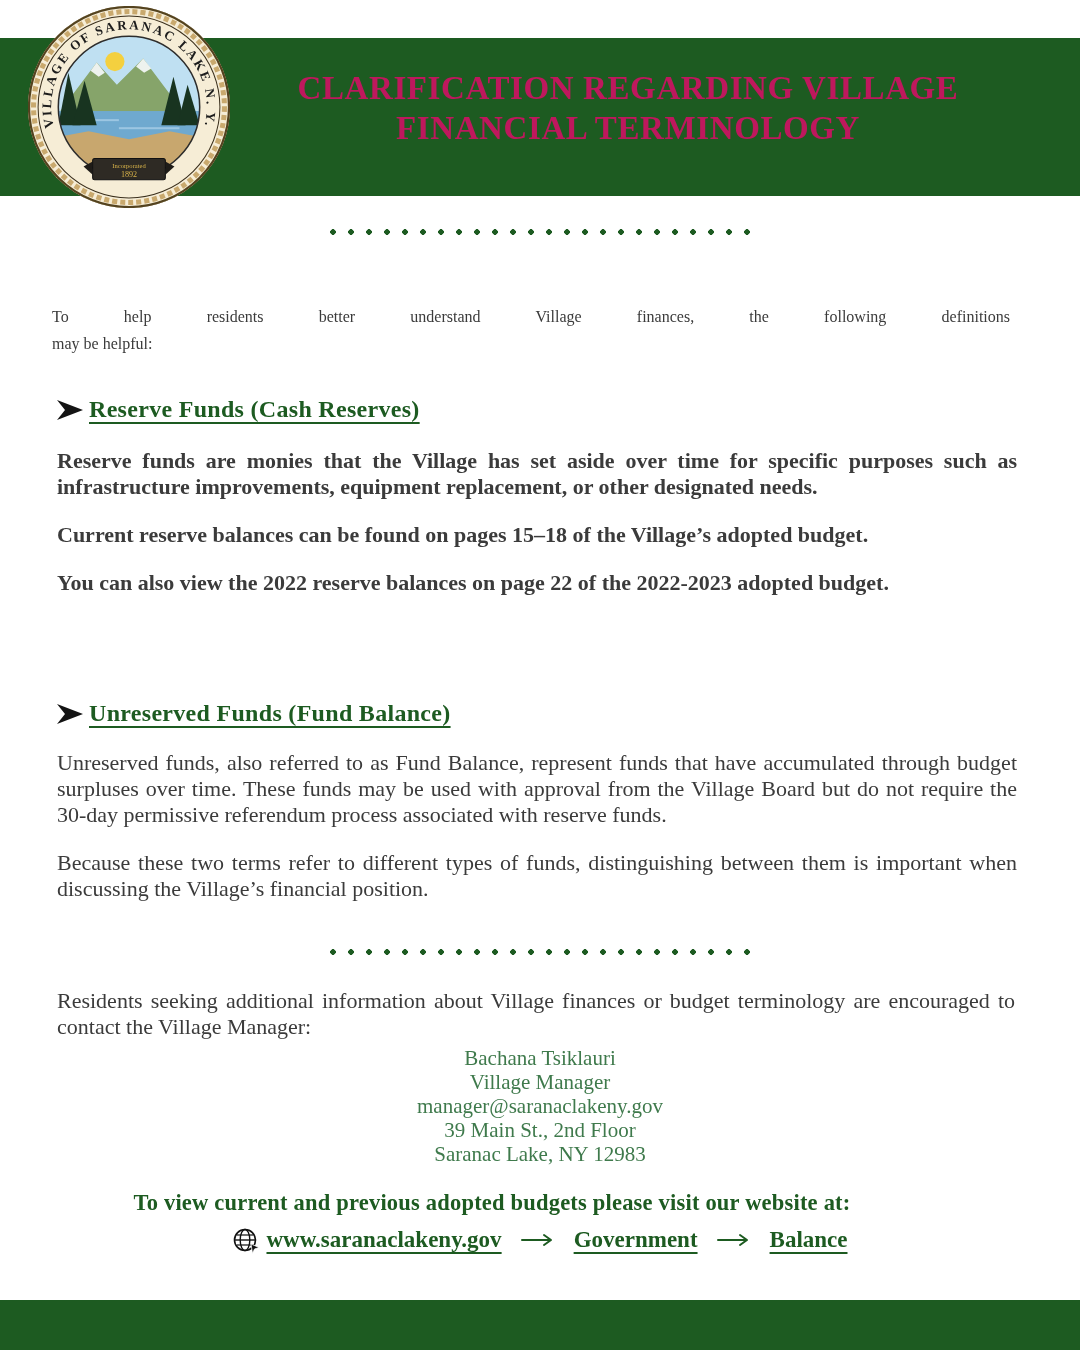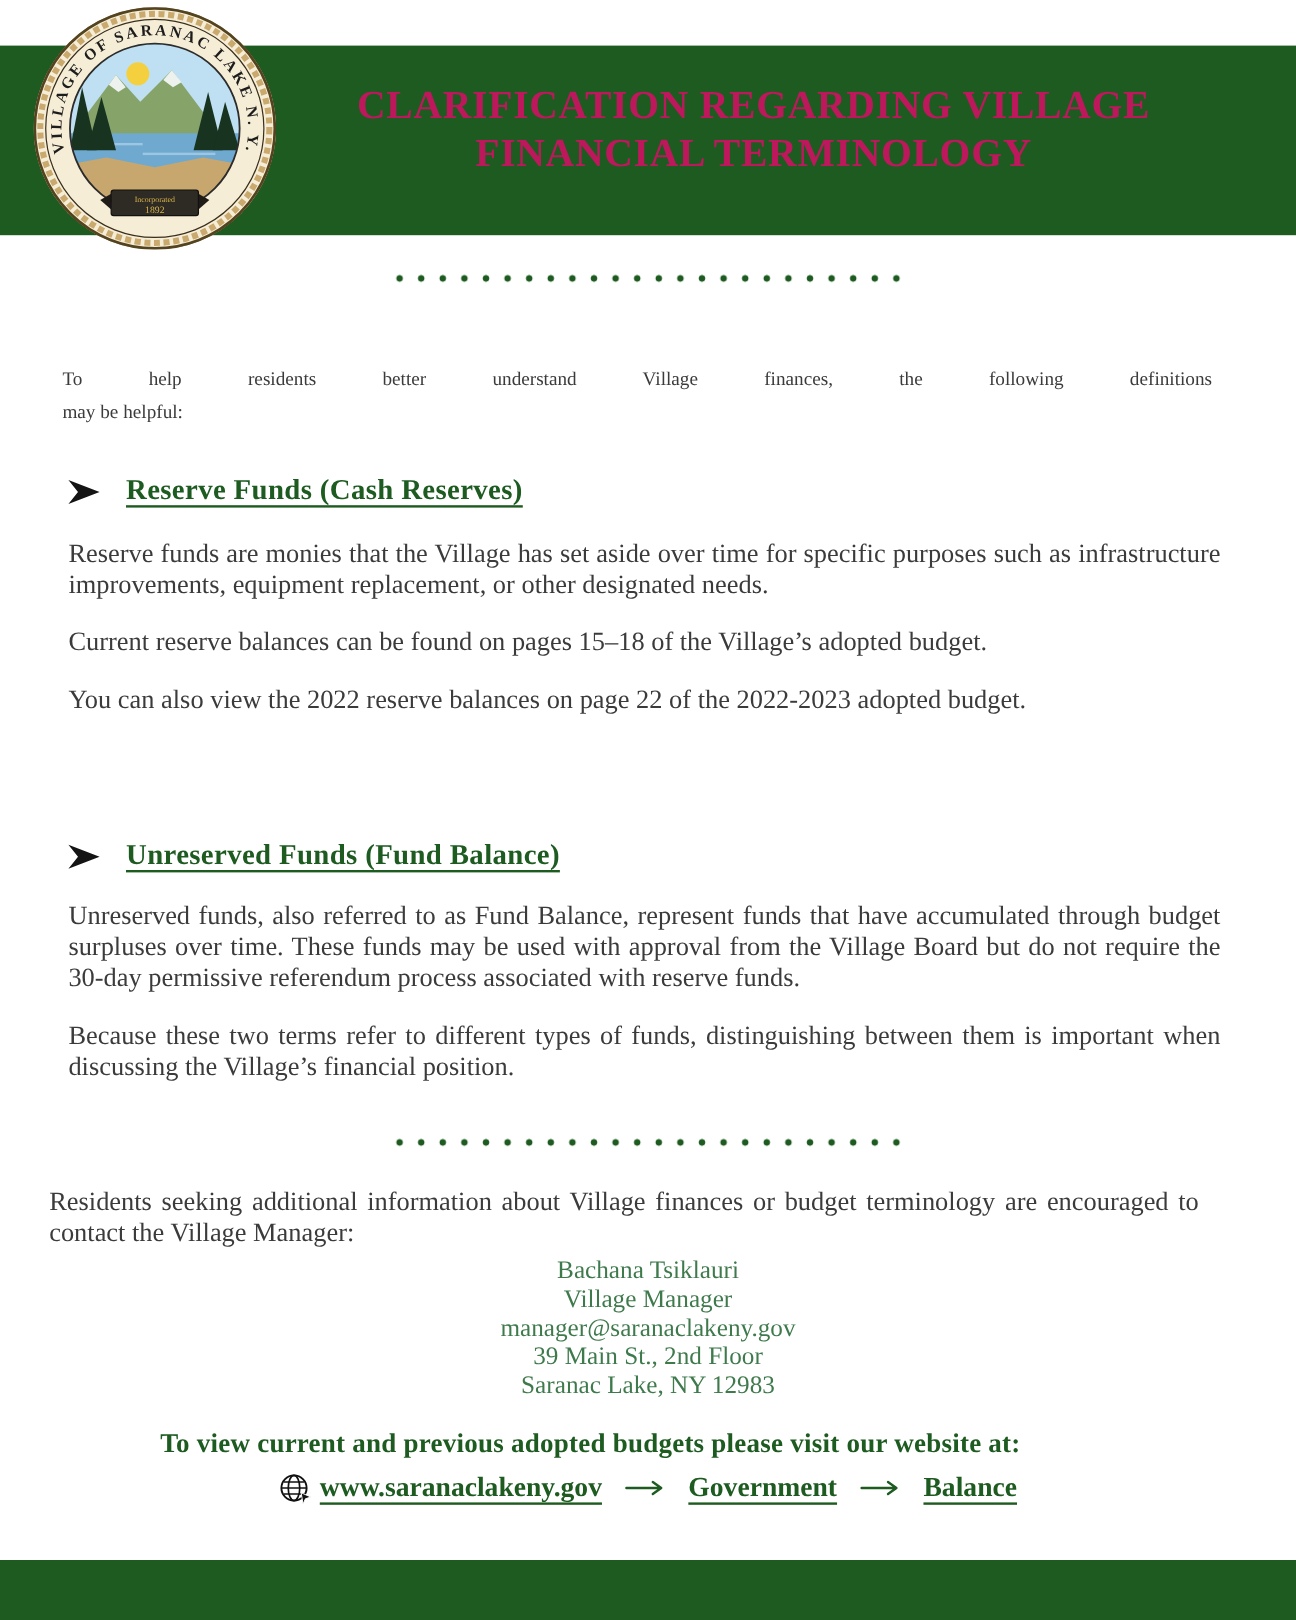--- a/index.html
+++ b/index.html
@@ -23,33 +23,33 @@
     background-image:radial-gradient(circle, var(--green-dark) 2.6px, transparent 3px);
     background-size:18px 8px; background-repeat:repeat-x; background-position:0 50%; }
   #divider-top{ top:228px; }
   #divider-bottom{ top:948px; }
 
   
   .body-text{ color:var(--ink); font-size:22px; line-height:26px; }
   .intro{ position:absolute; top:303px; left:52px; width:958px; color:var(--ink); font-size:16px; line-height:27px; }
   .intro .j{ text-align:justify; text-align-last:justify; }
 
-  .section-head{ position:absolute; left:55px; display:flex; align-items:center; gap:20px; }
+  .section-head{ position:absolute; left:55px; display:flex; align-items:center; gap:4px; }
   #sec1-head{ top:396px; }
   #sec2-head{ top:700px; }
   .section-head h2{ color:var(--green-dark); font-size:24px; font-weight:bold; letter-spacing:0.3px;
     text-decoration:underline; text-decoration-thickness:2px; text-underline-offset:5px; }
 
   .paras{ position:absolute; left:57px; width:960px; }
-  #sec1-paras{ top:448px; }
+  #sec1-paras{ top:448px;font-weight:bold; }
   #sec2-paras{ top:750px; }
   .paras p{ text-align:justify; }
   .paras p.gap{ margin-top:22px; }
 
-  .contact-intro{ position:absolute; top:988px; left:41px; width:958px; text-align:justify; }
+  .contact-intro{ position:absolute; top:988px; left:57px; width:958px; text-align:justify; }
   .contact-block{ position:absolute; top:1046px; left:0; width:1080px; text-align:center;
     color:var(--green-mid); font-size:21px; line-height:24px; }
 
   .cta{ position:absolute; top:1190px; left:0; width:984px; text-align:center;
     color:var(--green-dark); font-size:22.5px; font-weight:bold; letter-spacing:0.2px; }
 
   .links-row{ position:absolute; top:1226px; left:0; width:1080px; display:flex; justify-content:center;
     align-items:center; gap:18px; }
   .links-row a{ color:var(--green-dark); font-size:23px; font-weight:bold; cursor:pointer;
     text-decoration:underline; text-decoration-thickness:2px; text-underline-offset:5px;text-align:center; }

